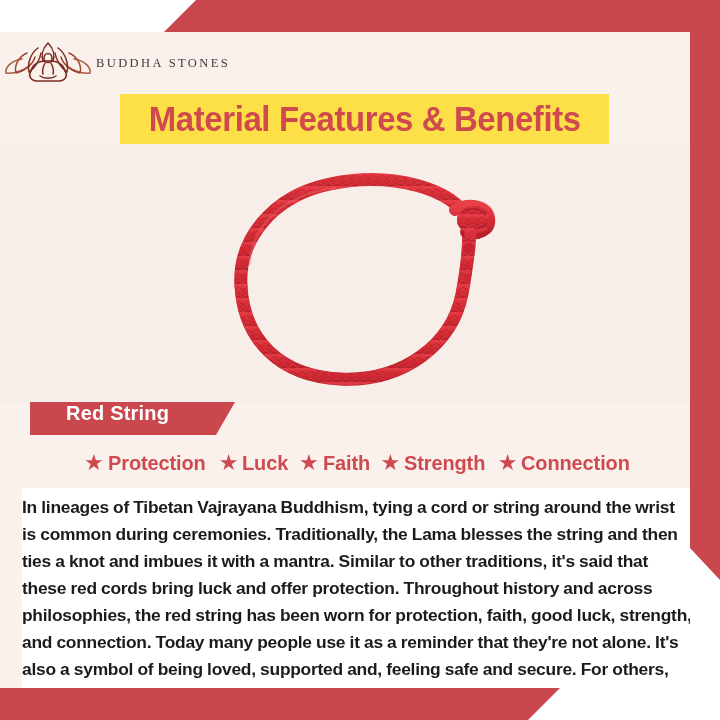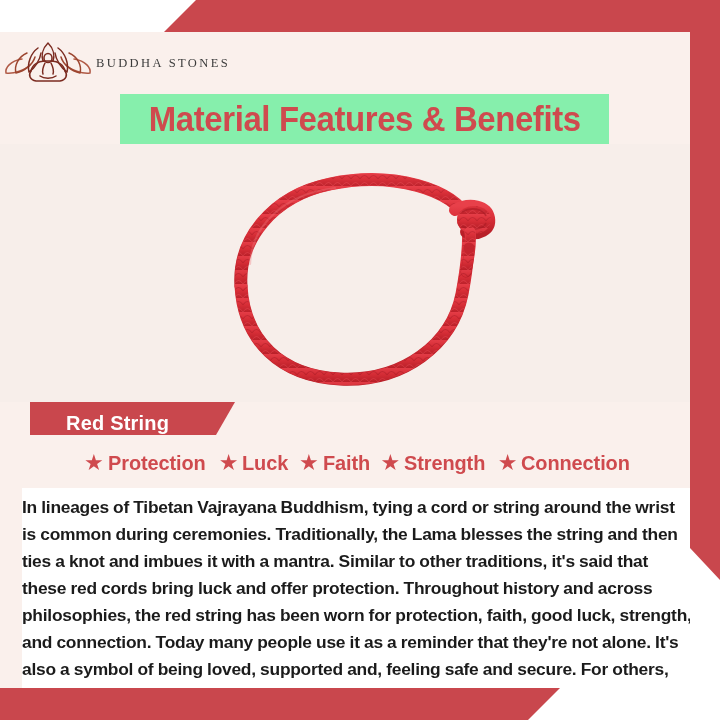--- a/index.html
+++ b/index.html
@@ -95,21 +95,21 @@
     white-space: nowrap;
   }
 
   
   .title-banner {
     position: absolute;
     top: 62px;
     left: 120px;
     width: 489px;
     height: 50px;
-    background: #86efac;
+    background: #fde047;
     display: flex;
     align-items: center;
     justify-content: center;
   }
   .title-text {
     font-size: 35px;
     font-weight: bold;
     color: #cf4a4e;
     letter-spacing: -0.4px;
     white-space: nowrap;
@@ -132,21 +132,21 @@
   
   .tag {
     position: absolute;
     top: 370px;
     left: 30px;
     width: 205px;
     height: 33px;
     background: #c9474d;
     clip-path: polygon(0 0, 205px 0, 186px 33px, 0 33px);
     display: flex;
-    align-items: flex-end;
+    align-items: flex-start;
   }
   .tag-text {
     margin-left: 36px;
     color: #ffffff;
     font-size: 20px;
     font-weight: bold;
     letter-spacing: 0.2px;
     white-space: nowrap;
   }
 

